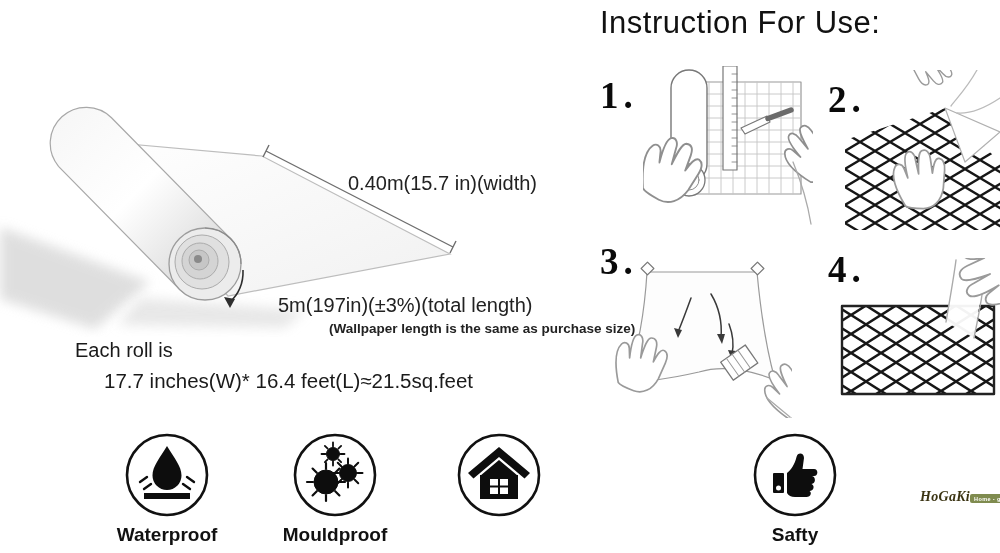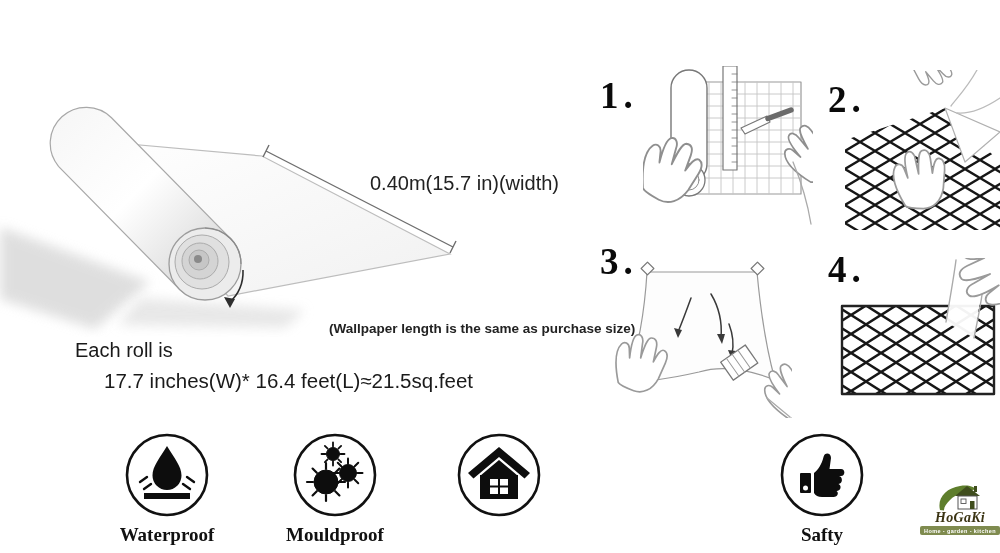--- a/index.html
+++ b/index.html
@@ -4,41 +4,41 @@
 <style>
   html,body{margin:0;padding:0;background:#fff;}
   .canvas{
     position:relative;width:1000px;height:553px;background:#fff;overflow:hidden;
     font-family:"Liberation Sans", sans-serif;color:#1f1f1f;
   }
   .abs{position:absolute;}
   .t{position:absolute;white-space:nowrap;}
 
   
-  .width-label{left:370px;top:172px;font-size:20px;color:#222;}
+  .width-label{left:348px;top:172px;font-size:20px;color:#222;}
   .length-label{left:278px;top:294px;font-size:20px;color:#222;}
   .length-note{left:282px;top:321px;font-size:13.5px;font-weight:600;color:#222;margin-left:47px;}
   .roll-heading{left:68px;top:339px;font-size:20px;color:#1a1a1a;margin-left:7px;}
   .roll-detail{left:70px;top:369px;font-size:20.5px;color:#1a1a1a;margin-left:34px;}
 
   
   .insta-title{left:600px;top:5px;font-size:31px;font-weight:500;letter-spacing:.5px;color:#111;}
   .step-num{position:absolute;font-family:"Liberation Serif", serif;font-weight:700;
             font-size:37px;color:#0a0a0a;letter-spacing:5px;}
   .n1{left:600px;top:74px;} .n2{left:828px;top:78px;}
   .n3{left:600px;top:240px;} .n4{left:828px;top:248px;}
 
   
-  .feature{position:absolute;top:431px;width:170px;display:flex;flex-direction:column;align-items:center;font-family:Liberation Serif, serif;}
+  .feature{position:absolute;top:431px;width:170px;display:flex;flex-direction:column;align-items:center;}
   .feature svg{width:88px;height:88px;}
   .flabel{margin-top:5px;font-size:19px;font-weight:700;color:#111;white-space:nowrap;}
-  .f1{left:82px;} .f2{left:250px;} .f3{left:414px;} .f4{left:580px;} .f5{left:737px;}
+  .f1{left:82px;} .f2{left:250px;} .f3{left:414px;} .f4{left:580px;} .f5{left:710px;}
 
   
-  .logo{position:absolute;left:920px;top:483px;width:80px;display:flex;flex-direction:column;align-items:center;}
+  .logo{position:absolute;left:920px;top:483px;width:80px;display:flex;align-items:center;}
   .logo svg{width:46px;height:30px;}
   .brand-name{font-family:"Liberation Serif", serif;font-weight:700;font-style:italic;
               font-size:14px;color:#3b3413;line-height:14px;margin-top:-2px;letter-spacing:.3px;}
   .brand-tag{margin-top:1px;background:#7f8b4f;color:#fff;font-size:5.5px;font-weight:700;
              letter-spacing:.4px;padding:1.5px 4px;border-radius:2px;white-space:nowrap;}
 
   .lineart{stroke-linecap:round;stroke-linejoin:round;}
 </style>
 </head>
 <body>
@@ -78,24 +78,26 @@
       <polygon points="224,205 230,216 235,207" fill="#2e2e2e"></polygon>
     </g>
     <g stroke="#6e6e6e" stroke-width="1.4">
       <line x1="266" y1="59" x2="453" y2="155"></line>
       <line x1="263" y1="65" x2="269" y2="53"></line>
       <line x1="450" y1="161" x2="456" y2="149"></line>
     </g>
   </svg>
 
   <div class="t width-label">0.40m(15.7 in)(width)</div>
+  <div class="t length-label">5m(197in)(±3%)(total length)</div>
   <div class="t length-note">(Wallpaper length is the same as purchase size)</div>
   <div class="t roll-heading">Each roll is</div>
   <div class="t roll-detail">17.7 inches(W)* 16.4 feet(L)≈21.5sq.feet</div>
 
+  <div class="t insta-title">Instruction For Use:</div>
 
   <div class="step-num n1">1.</div>
   <div class="step-num n2">2.</div>
   <div class="step-num n3">3.</div>
   <div class="step-num n4">4.</div>
 
   <svg class="abs lineart" style="left:643px;top:66px;" width="170" height="160" viewBox="0 0 170 160">
     <rect x="42" y="16" width="116" height="112" fill="#ffffff" stroke="#9a9a9a" stroke-width="1.2"></rect>
     <g stroke="#c4c4c4" stroke-width="0.9">
       <line x1="54" y1="16" x2="54" y2="128"></line>

